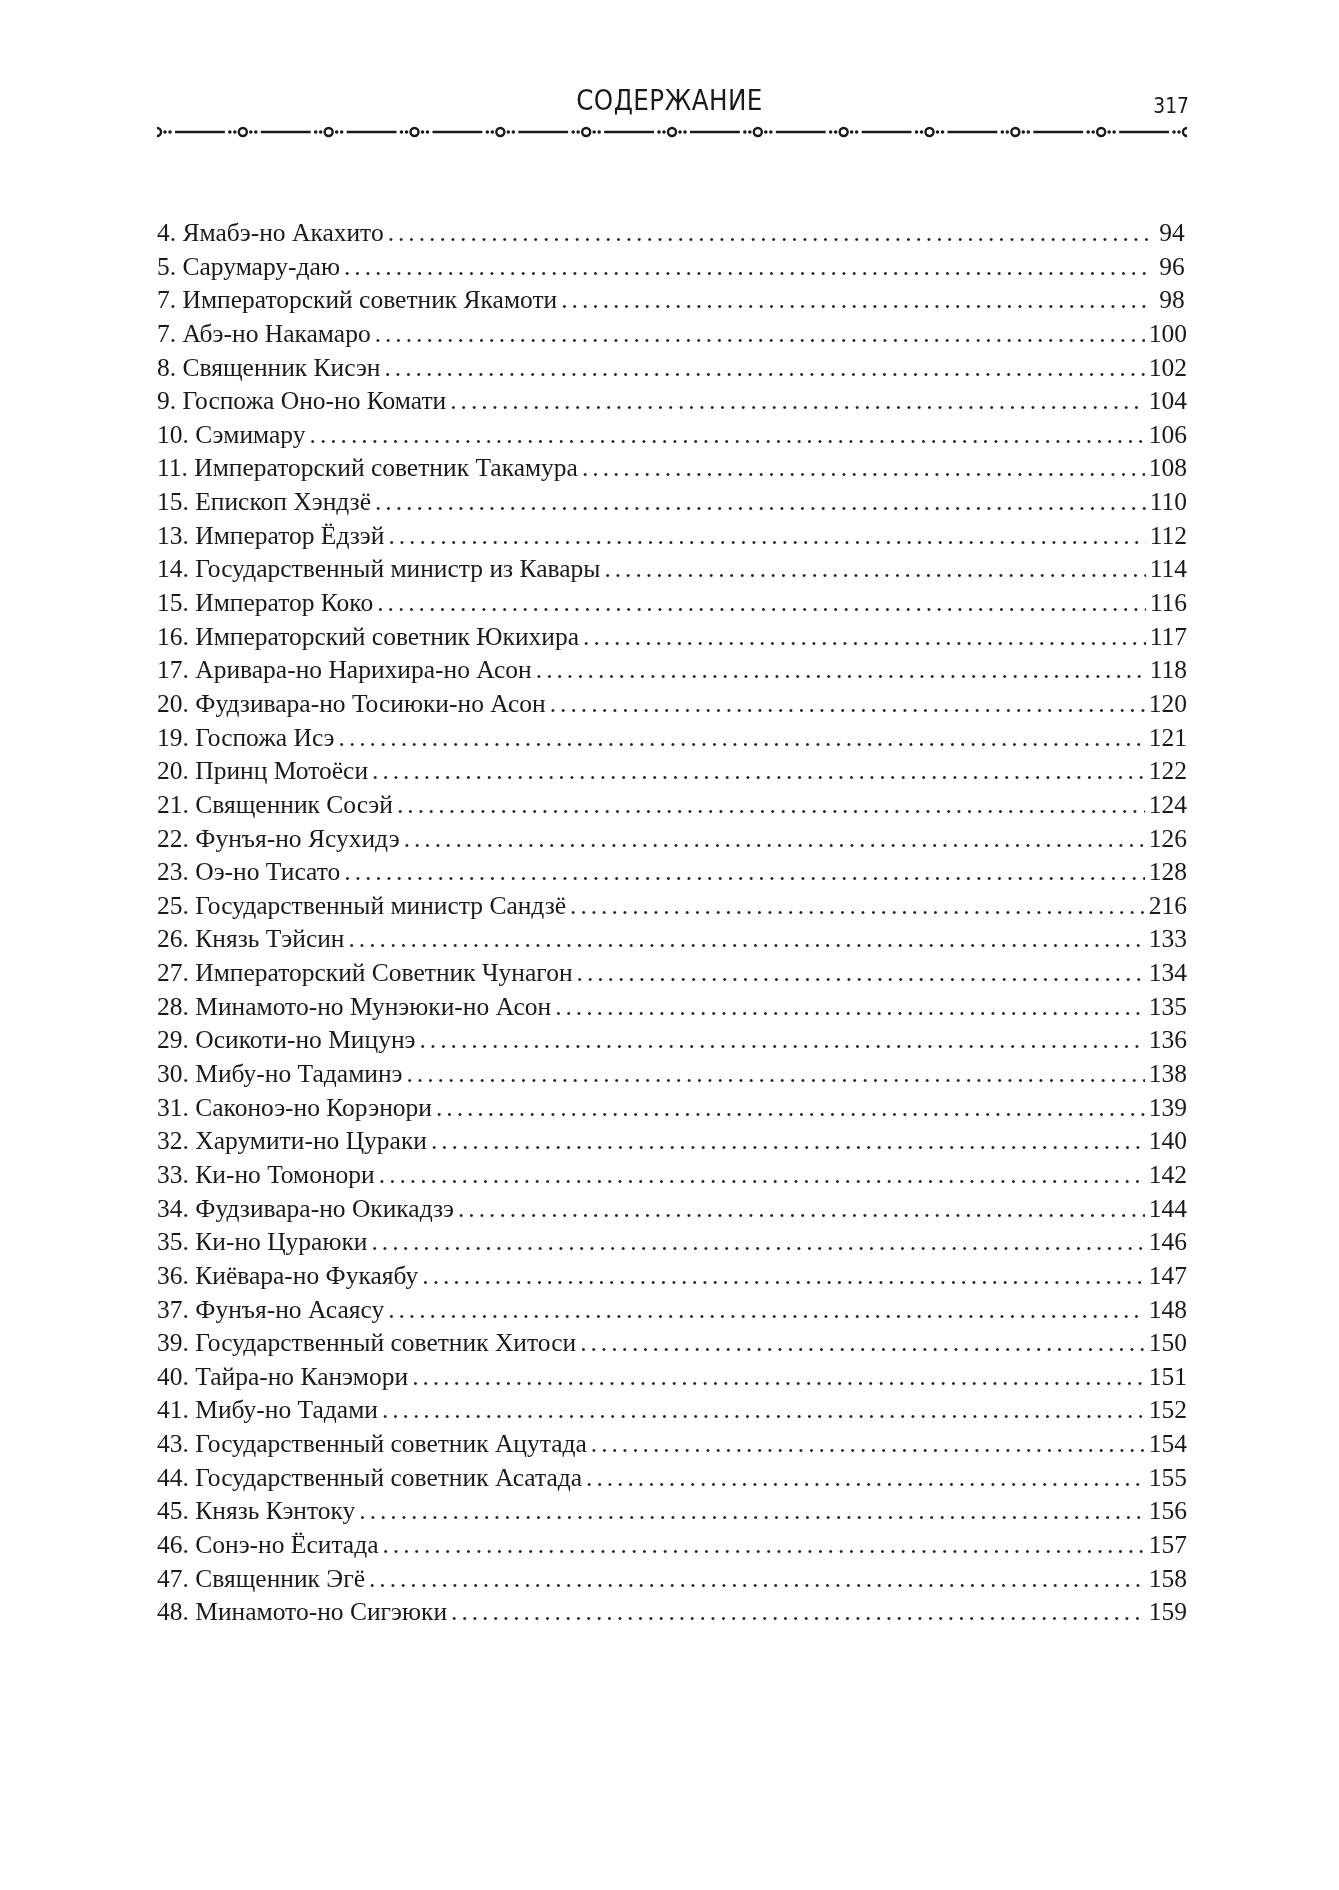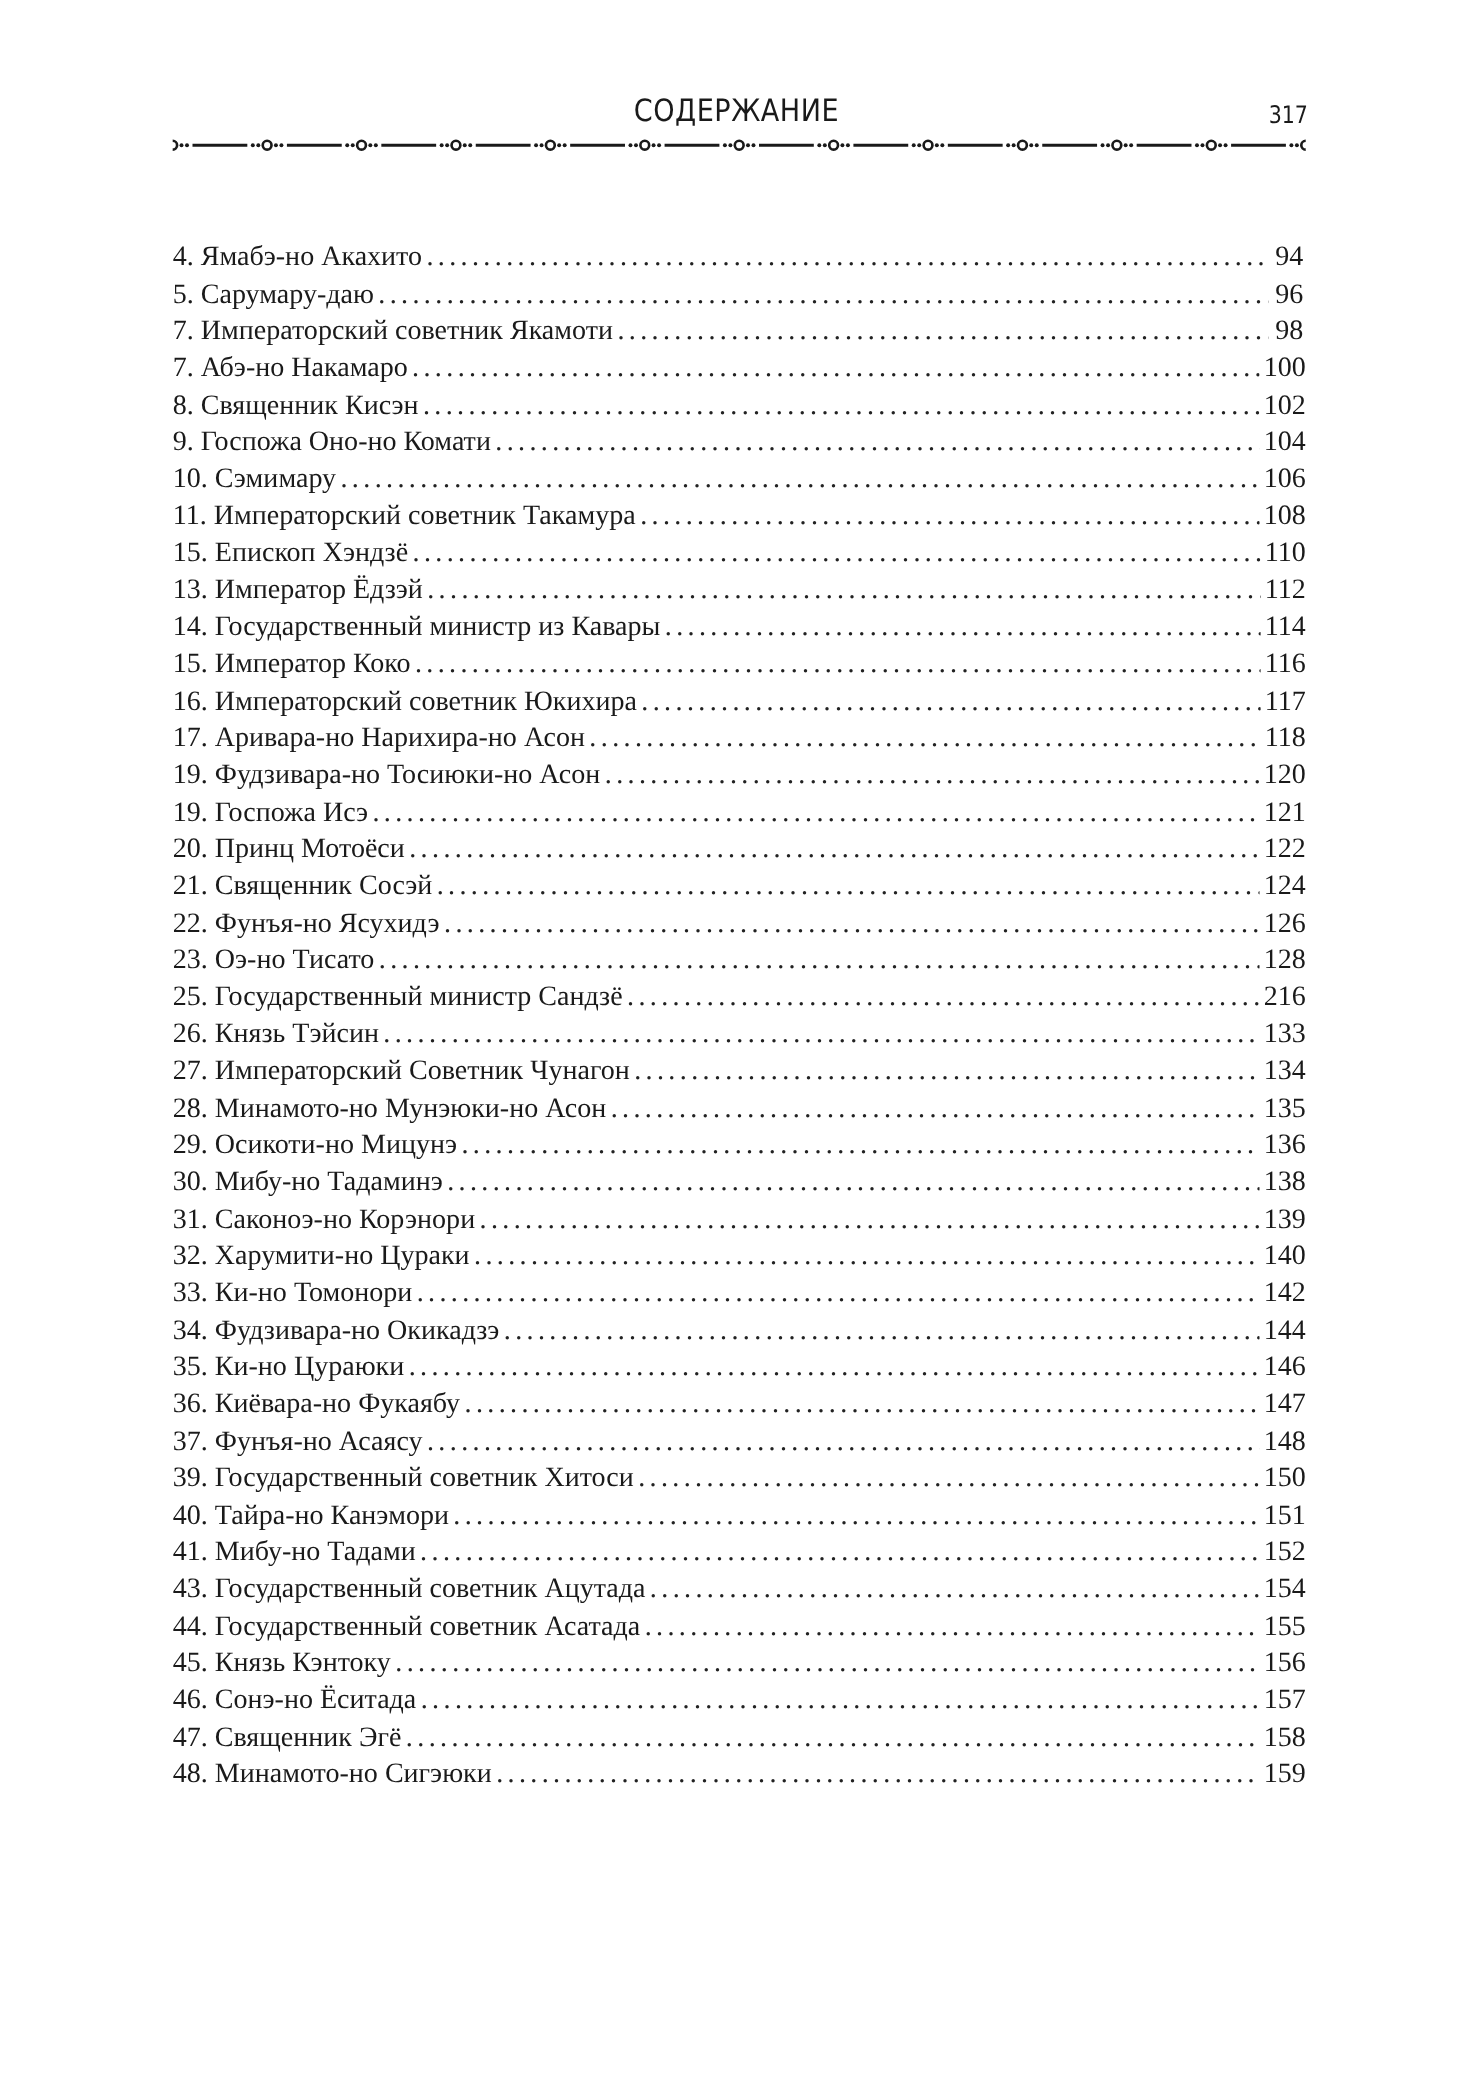--- a/index.html
+++ b/index.html
@@ -216,21 +216,21 @@
     <span class="toc-title">16. Императорский советник Юкихира</span>
     <span class="toc-leader"></span>
     <span class="toc-page">117</span>
   </li>
     <li class="toc-row">
     <span class="toc-title">17. Аривара-но Нарихира-но Асон</span>
     <span class="toc-leader"></span>
     <span class="toc-page">118</span>
   </li>
     <li class="toc-row">
-    <span class="toc-title">19. Фудзивара-но Тосиюки-но Асон</span>
+    <span class="toc-title">20. Фудзивара-но Тосиюки-но Асон</span>
     <span class="toc-leader"></span>
     <span class="toc-page">120</span>
   </li>
     <li class="toc-row">
     <span class="toc-title">19. Госпожа Исэ</span>
     <span class="toc-leader"></span>
     <span class="toc-page">121</span>
   </li>
     <li class="toc-row">
     <span class="toc-title">20. Принц Мотоёси</span>

